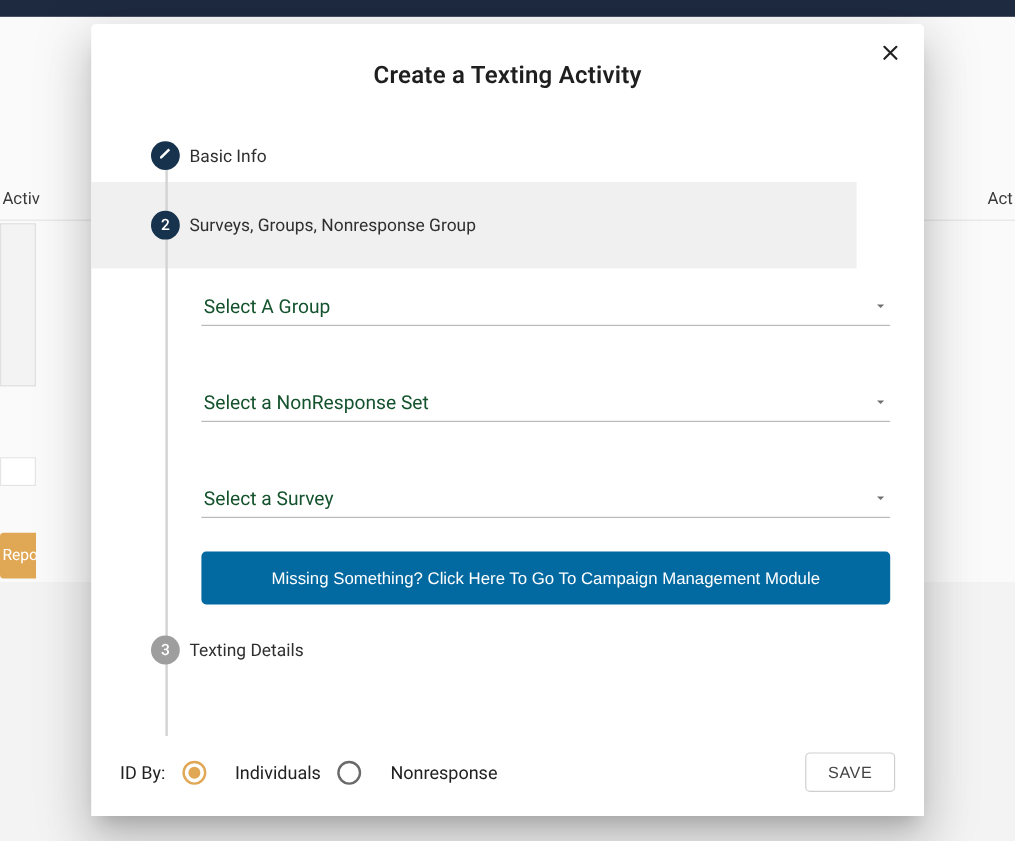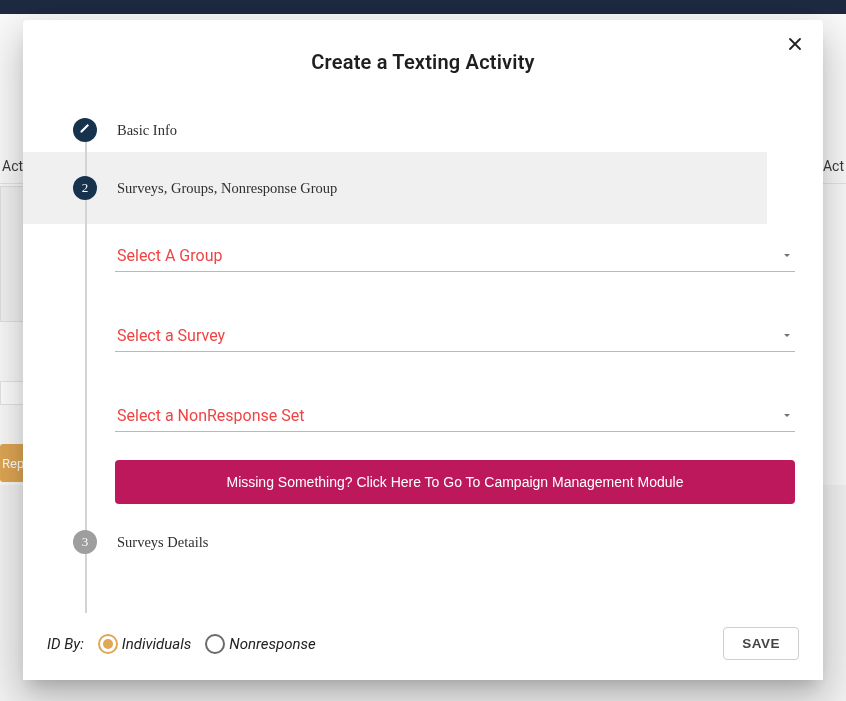--- a/index.html
+++ b/index.html
@@ -78,21 +78,21 @@
   
   .scrim {
     position: absolute;
     inset: 0;
     display: flex;
     align-items: flex-start;
     justify-content: center;
     padding-top: 20px;
   }
   .dialog {
-    width: 800px;
+    width: 694px;
     background: #fff;
     box-shadow:
       0 11px 15px -7px rgba(0,0,0,0.18),
       0 24px 38px 3px rgba(0,0,0,0.12),
       0 9px 46px 8px rgba(0,0,0,0.10);
     border-radius: 4px 4px 0 0;
     position: relative;
     display: flex;
     flex-direction: column;
     max-height: 660px;
@@ -152,24 +152,23 @@
     display: flex;
     align-items: flex-start;
     gap: 20px;
     position: relative;
     padding-left: 22px;
   }
 
   .step-head {
     display: flex;
     align-items: center;
-    gap: 20px;
+    gap: 8px;
     padding: 10px 0;
     width: 100%;
-    font-family: Liberation Serif, serif;
   }
   .step-head.active-bg {
     background: #f0f0f0;
     margin: 0 -28px;
     padding: 24px 28px 24px 50px;
   }
 
   .circle {
     width: 24px;
     height: 24px;
@@ -208,37 +207,37 @@
     flex-direction: column;
     gap: 48px;
   }
 
   .select-field {
     position: relative;
     border: none;
     border-bottom: 1px solid #b9b9b9;
     background: transparent;
     font-size: 16px;
-    color: #ef4444;
+    color: #14532d;
     padding: 6px 28px 6px 2px;
     cursor: pointer;
     text-align: left;
     display: flex;
     align-items: center;
   }
   .select-field .chev {
     position: absolute;
     right: 2px;
     top: 50%;
     transform: translateY(-50%);
     color: #707070;
   }
 
   .link-banner {
-    background: #be185d;
+    background: #0369a1;
     color: #fff;
     border: none;
     border-radius: 4px;
     padding: 14px 10px;
     font-size: 14px;
     cursor: pointer;
     margin-top: -20px;
   }
 
   
@@ -247,26 +246,25 @@
     align-items: center;
     justify-content: space-between;
     padding: 14px 24px 20px;
   }
   .idby-group {
     display: flex;
     align-items: center;
     gap: 14px;
     font-size: 15px;
     color: #222;
-    font-style: italic;
   }
   .radio {
     display: inline-flex;
     align-items: center;
-    gap: 4px;
+    gap: 24px;
     cursor: pointer;
   }
   .radio-circle {
     width: 20px;
     height: 20px;
     border: 2px solid #6a6a6a;
     border-radius: 50%;
     display: inline-flex;
     align-items: center;
     justify-content: center;
@@ -284,21 +282,20 @@
 
   .save-btn {
     border: 1px solid #cfcfcf;
     background: #fff;
     color: #444;
     font-size: 13.5px;
     letter-spacing: 0.5px;
     padding: 8px 18px;
     border-radius: 4px;
     cursor: pointer;
-    font-weight: bold;
   }
 
   
   svg { pointer-events: none; }
 </style>
 </head>
 <body>
 
 <div class="bg-topbar"></div>
 <div class="bg-tabbar">
@@ -353,44 +350,44 @@
           <div class="select-field">
             <span>Select A Group</span>
             <span class="chev">
               <svg width="12" height="12" viewBox="0 0 24 24">
                 <path d="M6 9 L12 15 L18 9" fill="#707070"></path>
               </svg>
             </span>
           </div>
 
           <div class="select-field">
+            <span>Select a NonResponse Set</span>
+            <span class="chev">
+              <svg width="12" height="12" viewBox="0 0 24 24">
+                <path d="M6 9 L12 15 L18 9" fill="#707070"></path>
+              </svg>
+            </span>
+          </div>
+
+          <div class="select-field">
             <span>Select a Survey</span>
             <span class="chev">
               <svg width="12" height="12" viewBox="0 0 24 24">
                 <path d="M6 9 L12 15 L18 9" fill="#707070"></path>
               </svg>
             </span>
           </div>
 
-          <div class="select-field">
-            <span>Select a NonResponse Set</span>
-            <span class="chev">
-              <svg width="12" height="12" viewBox="0 0 24 24">
-                <path d="M6 9 L12 15 L18 9" fill="#707070"></path>
-              </svg>
-            </span>
-          </div>
-
           <button class="link-banner">Missing Something? Click Here To Go To Campaign Management Module</button>
         </div>
 
         <div class="step" style="margin-top:12px;">
           <div class="step-head">
             <span class="circle upcoming">3</span>
-            <span class="step-label">Surveys Details</span>
+            <span class="step-label">Texting Details</span>
           </div>
         </div>
 
         <div style="height:60px"></div>
       </div>
     </div>
 
     <div class="dialog-footer">
       <div class="idby-group">
         <span>ID By:</span>

